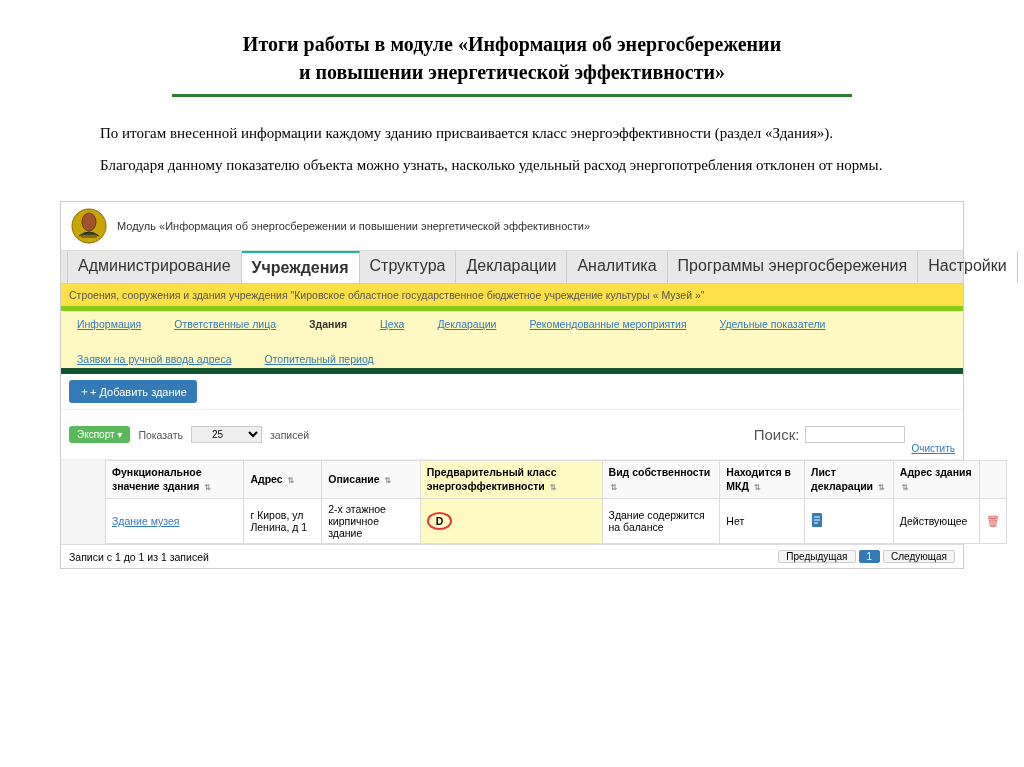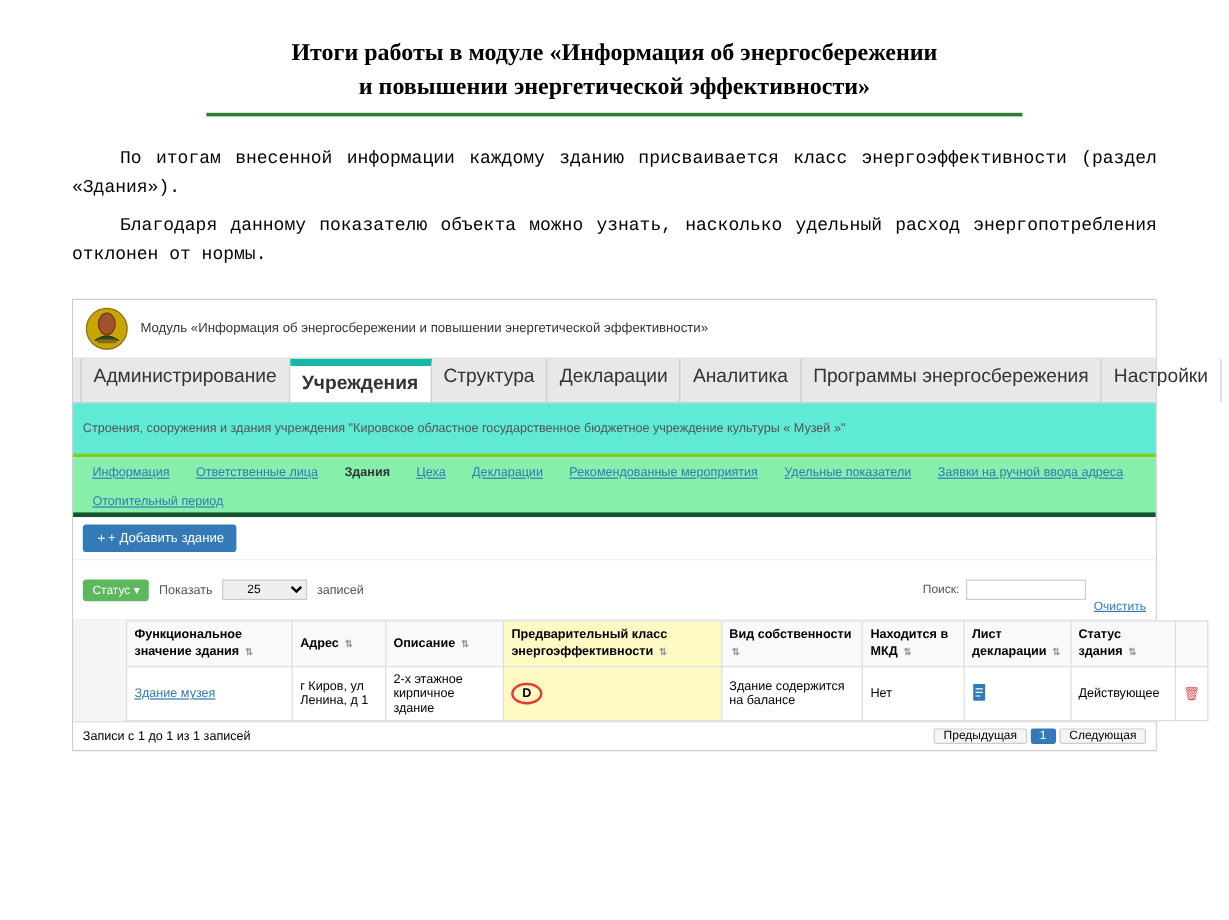--- a/index.html
+++ b/index.html
@@ -33,21 +33,20 @@
     .text-block {
       font-size: 15px;
       line-height: 1.6;
       text-align: justify;
       margin-bottom: 24px;
     }
 
     .text-block p {
       margin-bottom: 8px;
       text-indent: 40px;
-      font-family: Liberation Mono, monospace;
     }
 
     
     .module-screenshot {
       border: 1px solid #ccc;
       background: #f5f5f5;
       width: 100%;
       font-family: Arial, sans-serif;
       font-size: 11px;
     }
@@ -87,43 +86,43 @@
       font-size: 16px;
       color: #333;
       cursor: pointer;
       border-right: 1px solid #ccc;
       white-space: nowrap;
     }
 
     .nav-item.active {
       background: #fff;
       font-weight: bold;
-      border-top: 6px solid #14b8a6;
+      border-top: 2px solid #14b8a6;
     }
 
     .nav-item:first-child {
       border-left: 1px solid #ccc;
     }
 
     
     .breadcrumb-bar {
-      background: #5eead4;
-      padding: 15px 8px;
+      background: #fde047;
+      padding: 5px 8px;
       font-size: 10.5px;
       color: #555;
-      border-bottom: 3px solid #84cc16;
+      border-bottom: 5px solid #84cc16;
     }
 
     
     .sub-nav {
-      background: #86efac;
-      border-bottom: 4px solid #14532d;
+      background: #fef9c3;
+      border-bottom: 6px solid #14532d;
       padding: 4px 8px 0 8px;
       display: flex;
-      gap: 6px;
+      gap: 17px;
       flex-wrap: wrap;
     }
 
     .sub-nav-item {
       padding: 3px 8px;
       font-size: 10.5px;
       color: #337ab7;
       cursor: pointer;
       text-decoration: underline;
       white-space: nowrap;
@@ -196,21 +195,21 @@
       color: #555;
     }
 
     .show-select {
       font-size: 10px;
       padding: 1px 16px;
       border: 1px solid #ccc;
     }
 
     .search-label {
-      font-size: 10px;
+      font-size: 15px;
       color: #555;
     }
 
     .search-input {
       border: 1px solid #ccc;
       padding: 2px 5px;
       font-size: 10px;
       width: 100px;
     }
 
@@ -362,21 +361,21 @@
     <div class="toolbar-area">
       <button class="btn-add">
         <span>＋</span>
         <span style="margin-left:-4px;text-align:right;">+ Добавить здание</span>
       </button>
     </div>
 
     <div class="table-controls">
       <div class="table-controls-left">
         <button class="btn-export">
-          <span>Статус ▾</span>
+          <span>Экспорт ▾</span>
         </button>
         <span class="show-label">Показать</span>
         <select class="show-select">
           <option>25</option>
           <option>50</option>
           <option>100</option>
         </select>
         <span class="show-label">записей</span>
       </div>
       <div class="table-controls-right">
@@ -411,21 +410,21 @@
           </th>
           <th>
             <span>Находится в МКД</span>
             <span class="sort-icon">⇅</span>
           </th>
           <th>
             <span>Лист декларации</span>
             <span class="sort-icon">⇅</span>
           </th>
           <th>
-            <span>Статус здания</span>
+            <span>Адрес здания</span>
             <span class="sort-icon">⇅</span>
           </th>
           <th></th>
         </tr>
       </thead>
       <tbody>
         <tr>
           <td>
             <span class="link-cell">Здание музея</span>
           </td>

